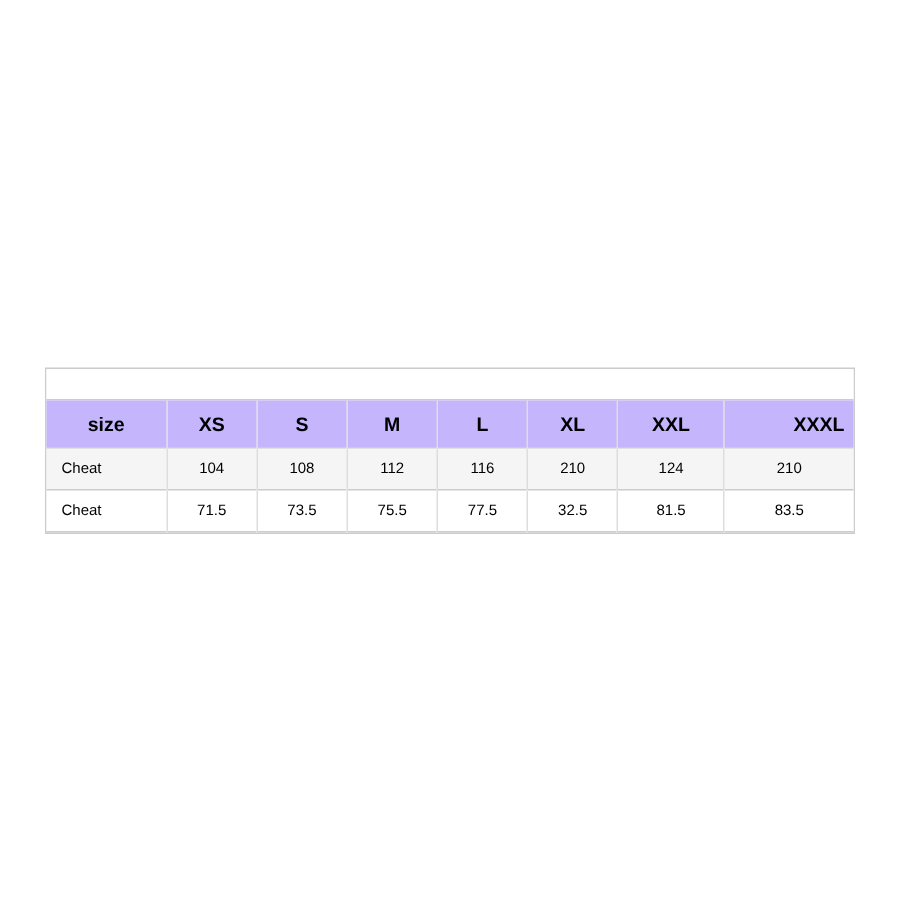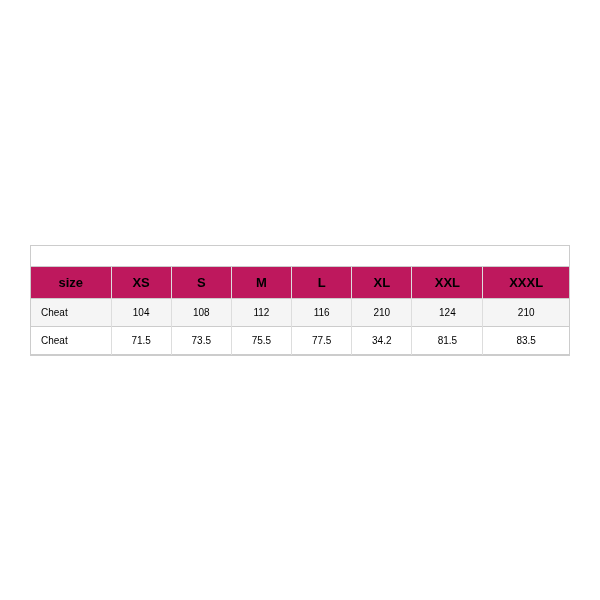--- a/index.html
+++ b/index.html
@@ -36,35 +36,36 @@
       font-weight: bold;
       color: #000000;
     }
 
     table {
       width: 100%;
       border-collapse: collapse;
     }
 
     thead tr {
-      background-color: #be185d;
+      background-color: #c4b5fd;
       border-bottom: 1px solid #cccccc;
     }
 
     thead th {
       font-size: 13px;
       font-weight: bold;
       color: #000000;
       padding: 8px 6px;
       text-align: center;
       border-right: 1px solid #dddddd;
     }
 
     thead th:last-child {
       border-right: none;
+      text-align: right;
     }
 
     tbody tr {
       border-bottom: 1px solid #cccccc;
     }
 
     tbody tr:nth-child(odd) {
       background-color: #f5f5f5;
     }
 
@@ -120,19 +121,19 @@
           <td>210</td>
           <td>124</td>
           <td>210</td>
         </tr>
         <tr>
           <td>Cheat</td>
           <td>71.5</td>
           <td>73.5</td>
           <td>75.5</td>
           <td>77.5</td>
-          <td>34.2</td>
+          <td>32.5</td>
           <td>81.5</td>
           <td>83.5</td>
         </tr>
       </tbody>
   </table>
 </div>
 
 </body></html>

